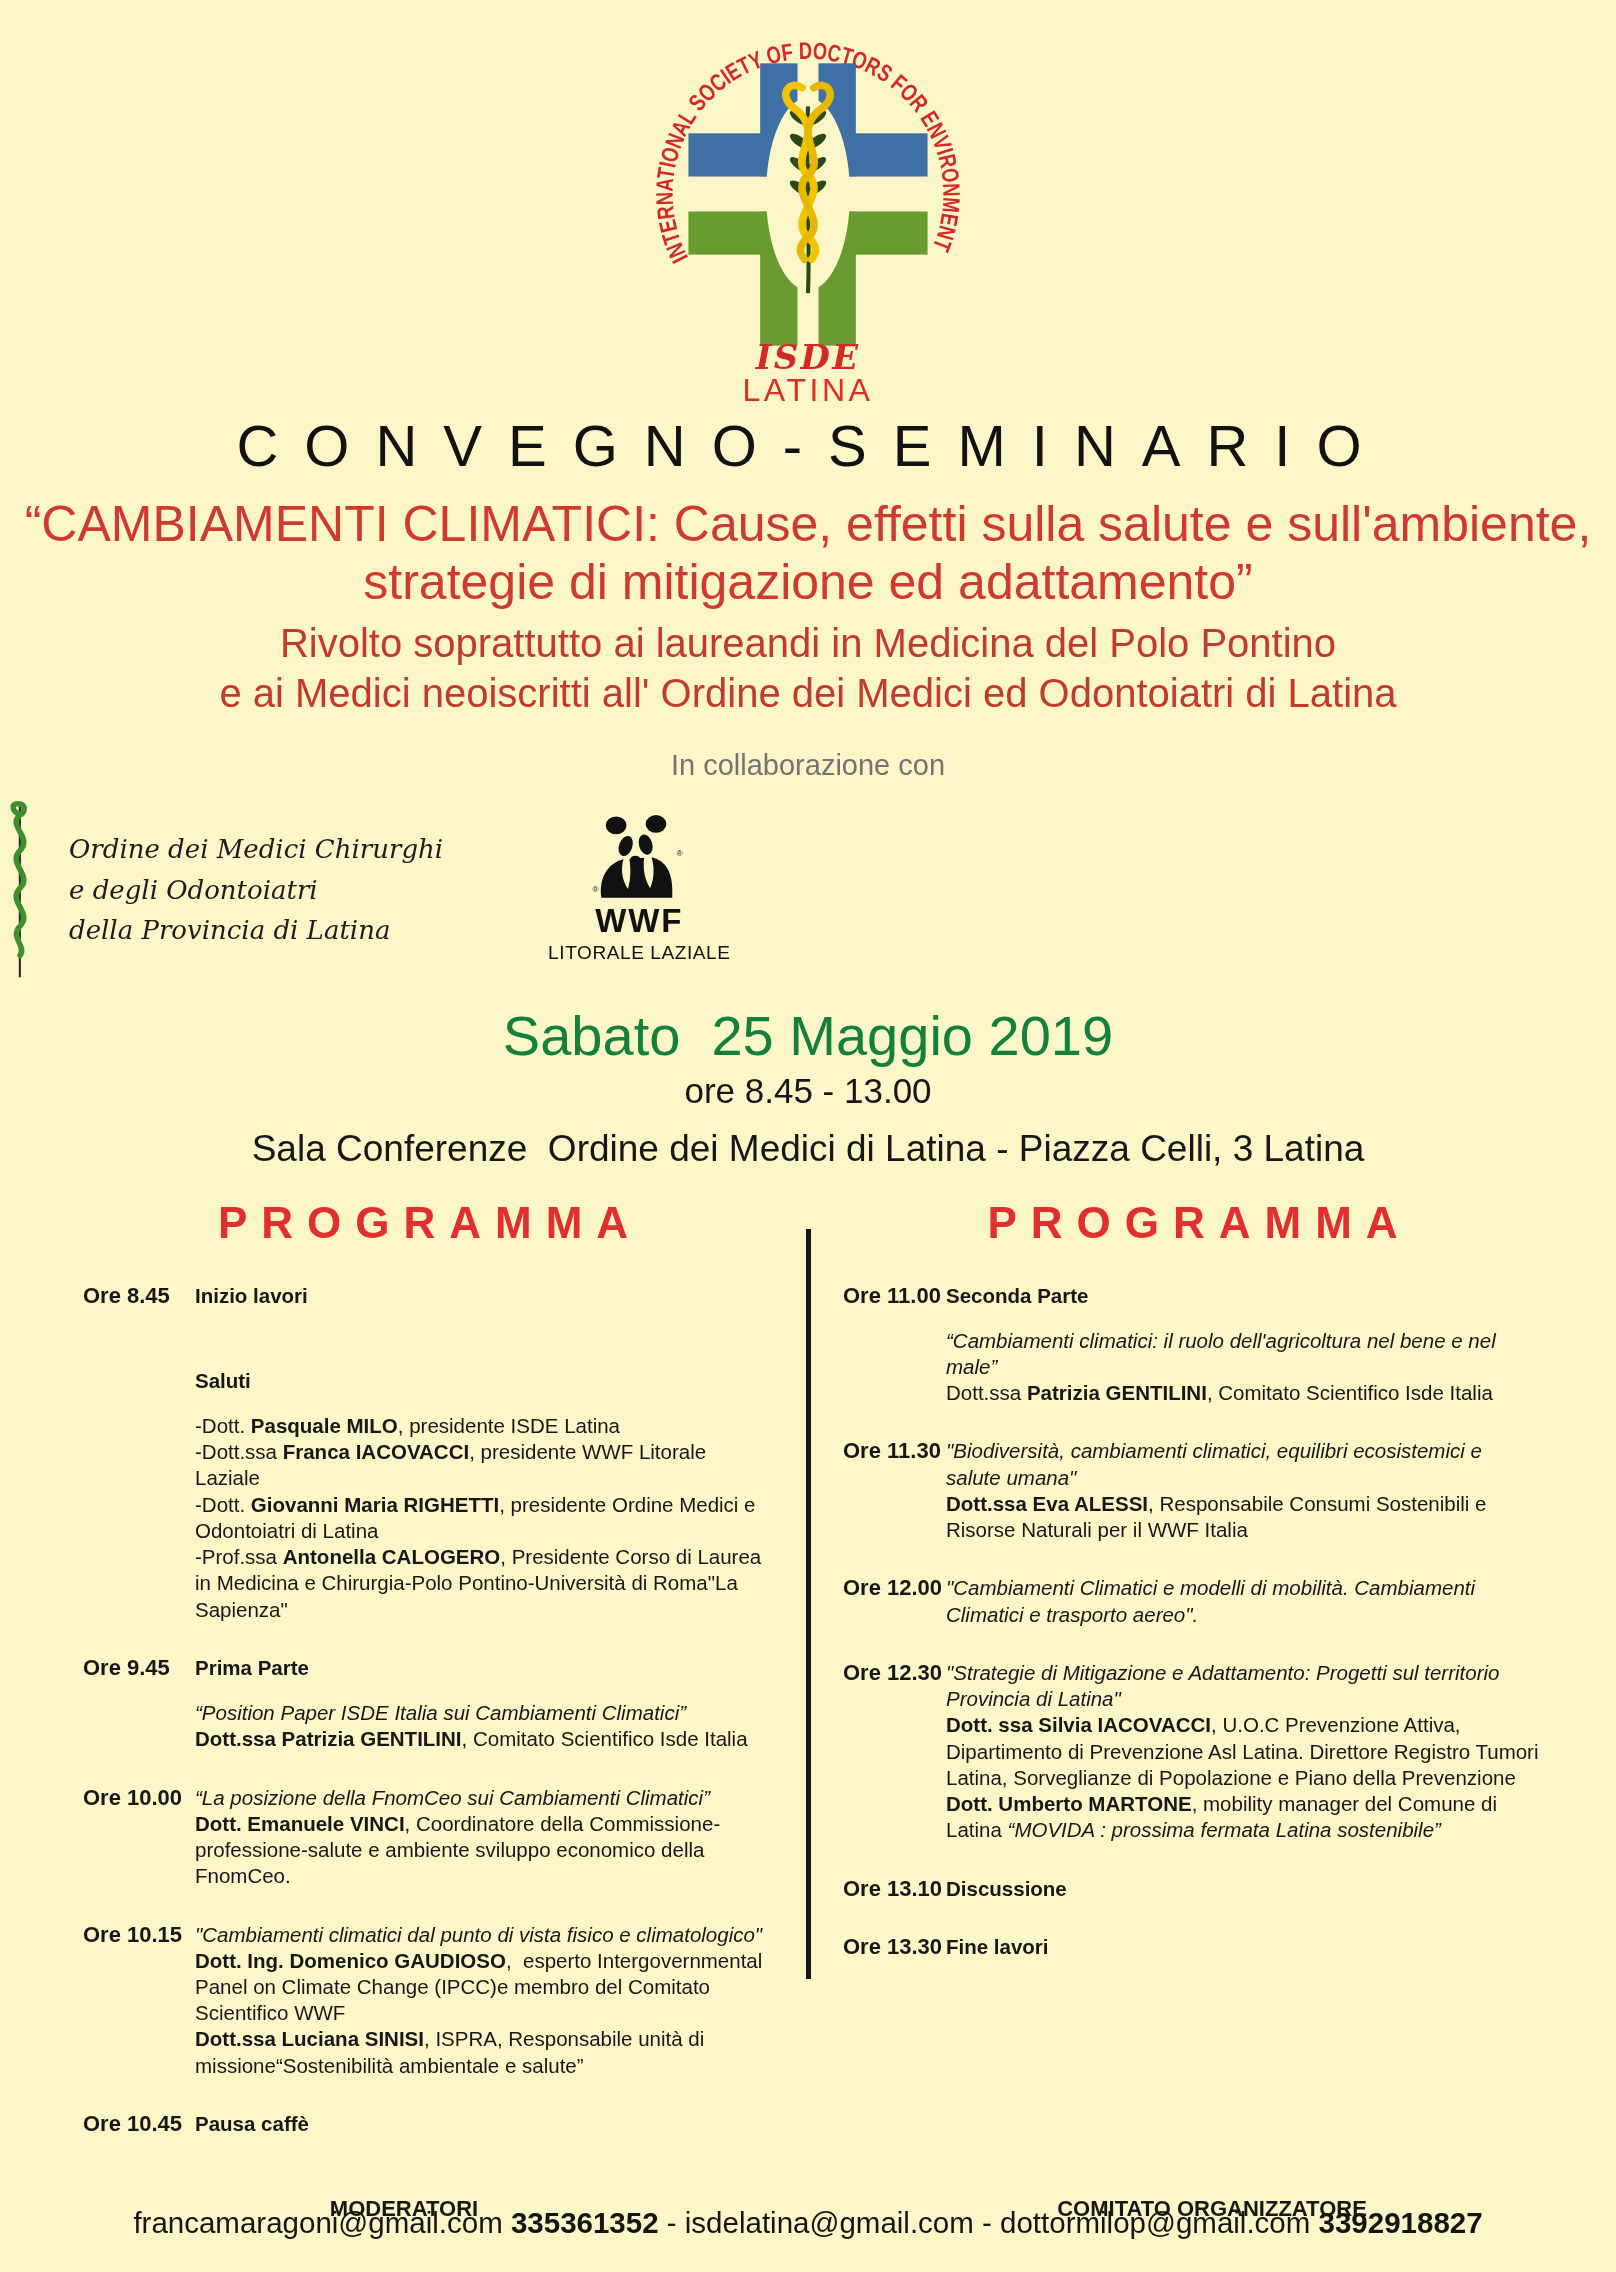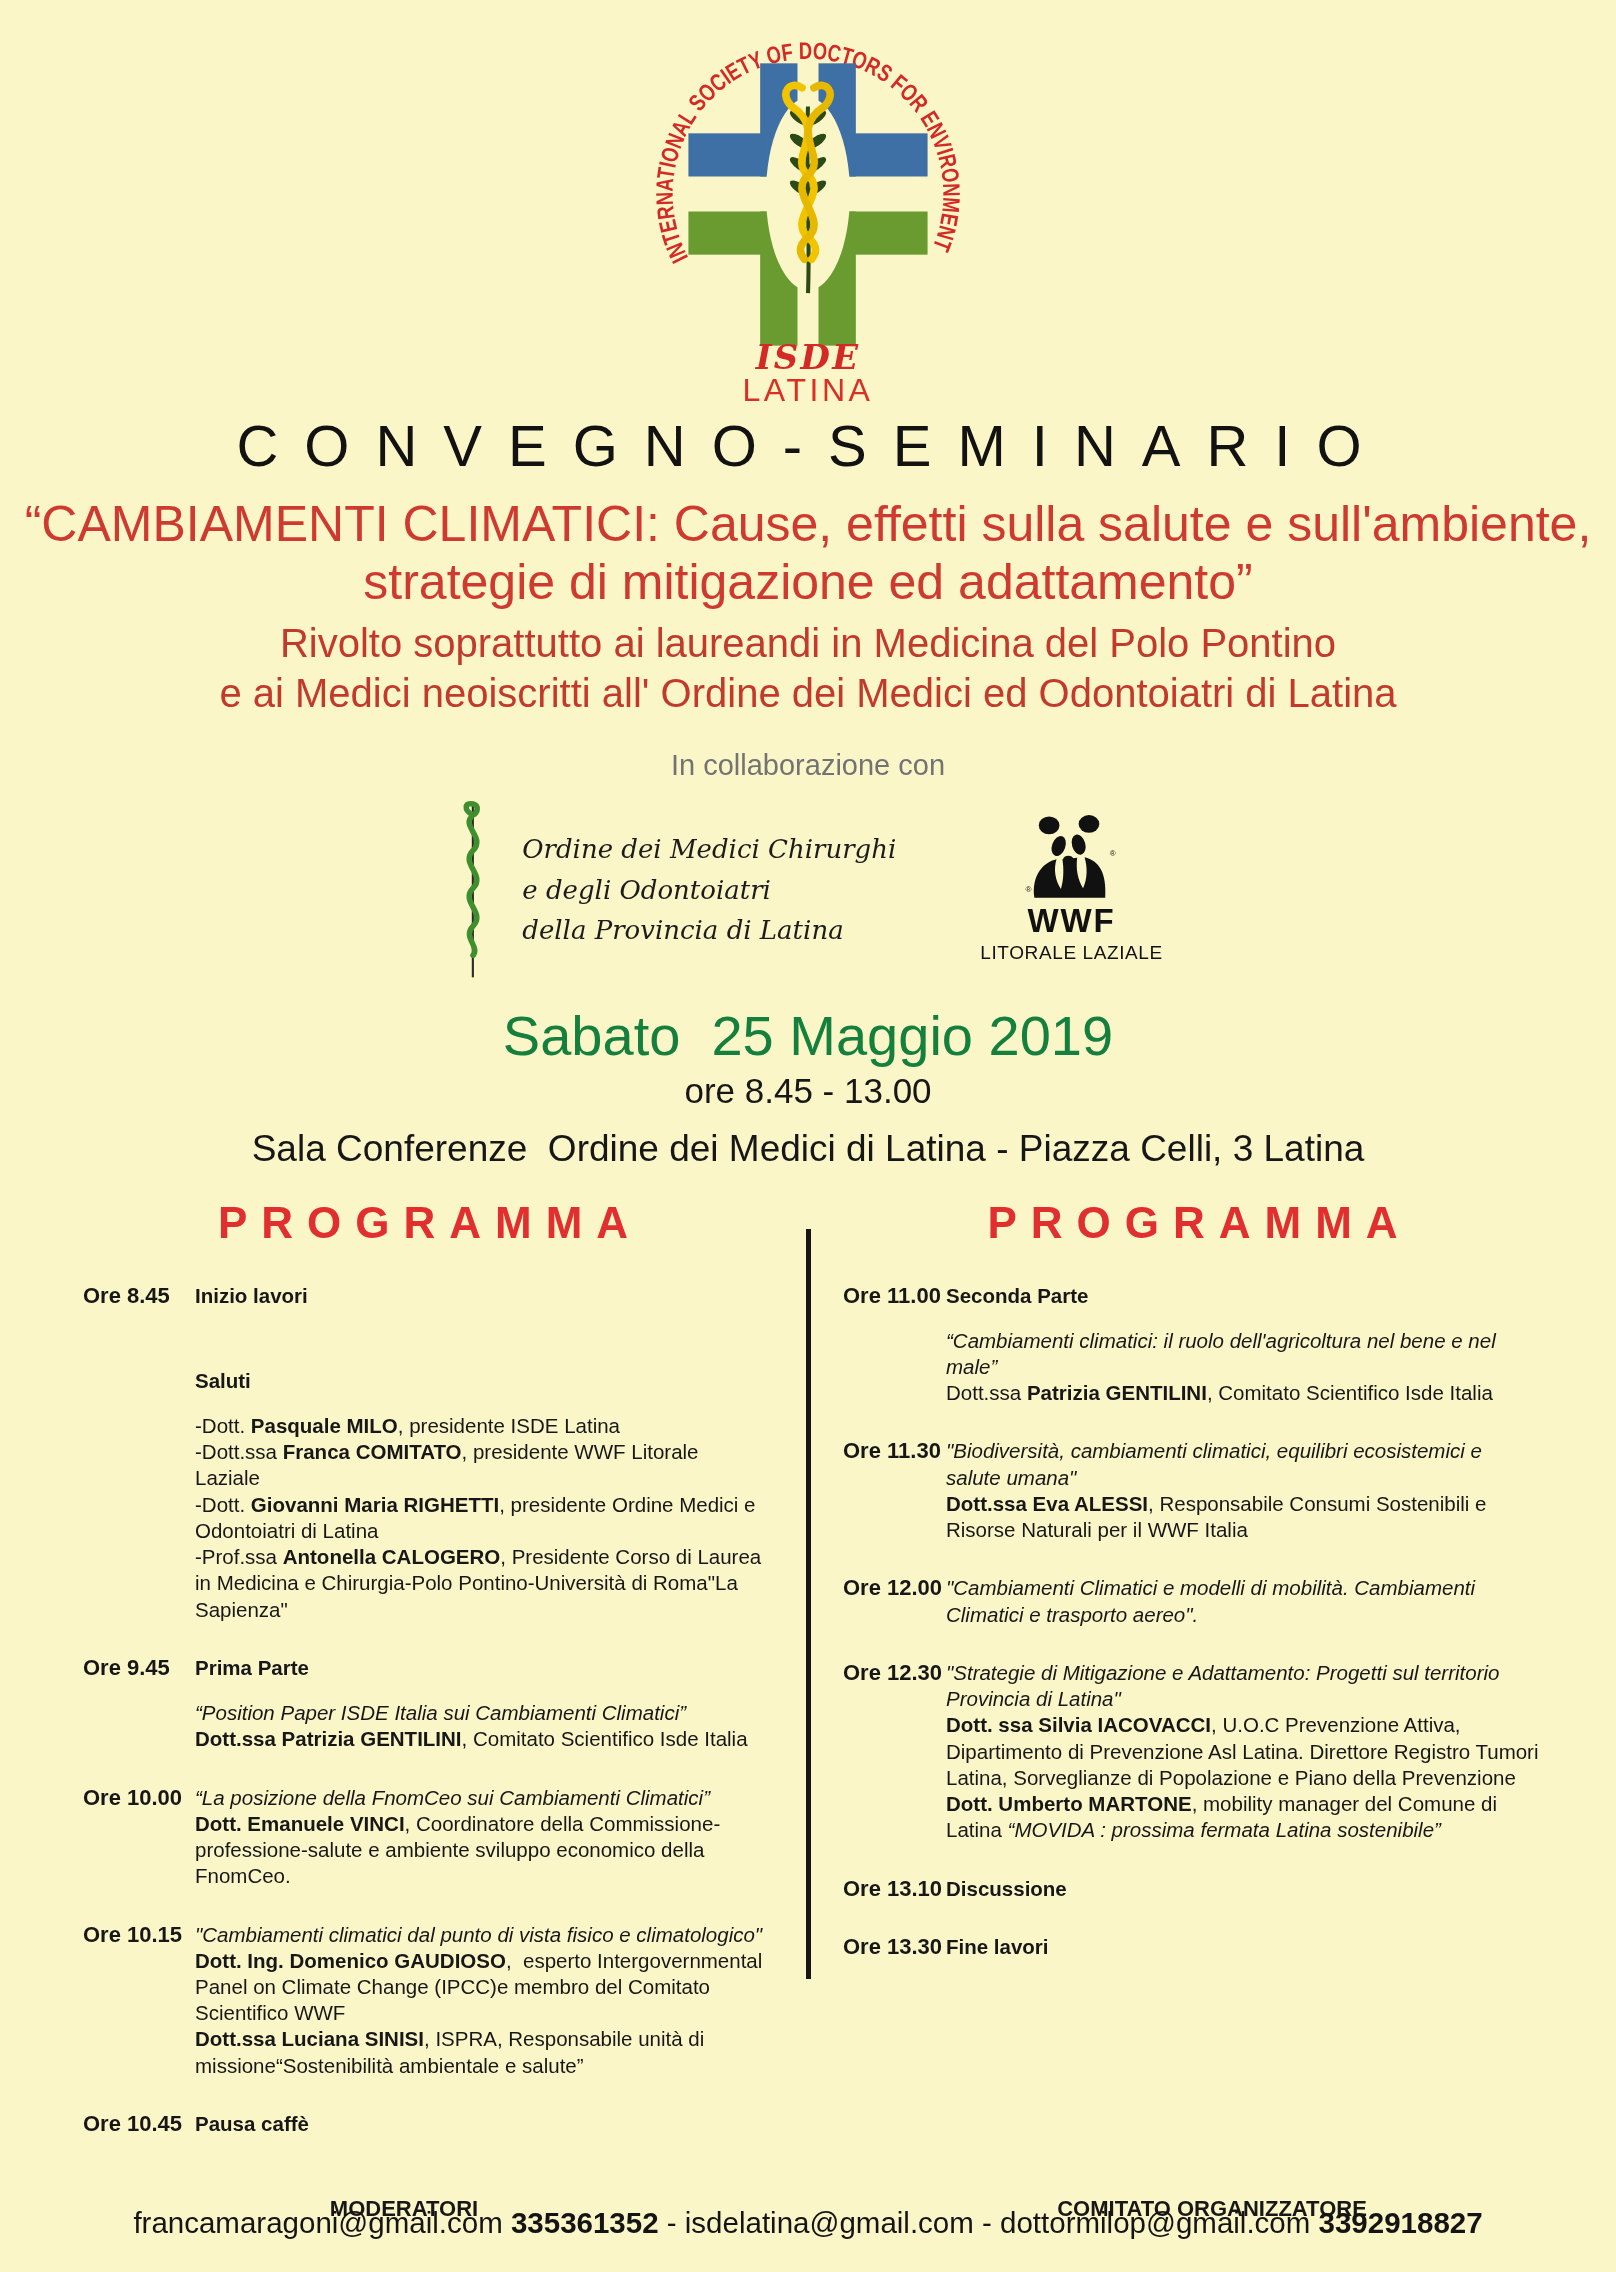--- a/index.html
+++ b/index.html
@@ -4,21 +4,21 @@
 <style>
   html,body{margin:0;padding:0;}
   .poster{position:relative;width:1616px;height:2273px;overflow:hidden;
     background:var(--c-background,#fbf6c8);color:#171717;
     font-family:"Liberation Sans",sans-serif;text-align:center;}
   .logo-svg{width:350px;height:auto;margin-top:19px;}
   .convegno{margin-top:2.6px;font-size:58px;font-weight:400;letter-spacing:26px;padding-left:8px;color:#121212;}
   .main-title{margin-top:16.7px;font-size:50px;line-height:1.16;color:var(--c-red-title,#cf3a30);}
   .subtitle{margin-top:6.4px;font-size:40px;line-height:1.25;color:var(--c-red-subtitle,#c23a2b);}
   .collab{margin-top:31px;font-size:29px;color:#737373;}
-  .partners{margin-top:16.7px;display:flex;justify-content:center;align-items:center;gap:84px;}
+  .partners{margin-top:16.7px;display:flex;justify-content:flex-start;align-items:center;gap:105px;}
   .ordine{display:flex;align-items:center;gap:29px;text-align:left;}
   .ordine-svg{width:40px;height:183px;}
   .ordine-text{font-family:"DejaVu Serif",serif;font-style:italic;font-size:26px;line-height:1.55;color:#1c1c1c;}
   .wwf{display:flex;flex-direction:column;align-items:center;}
   .panda-svg{width:96px;height:85px;}
   .wwf-name{margin-top:1.3px;font-size:33px;font-weight:700;letter-spacing:1.9px;color:#111;}
   .wwf-sub{margin-top:2.6px;font-size:19px;letter-spacing:0.6px;color:#111;}
   .date{margin-top:22px;font-size:56px;white-space:pre-wrap;color:#15803d;}
   .time{margin-top:2.6px;font-size:35px;}
   .venue{margin-top:16.7px;font-size:37px;white-space:pre-wrap;}
@@ -129,21 +129,21 @@
   <div class="programme">
     <div class="prog-col prog-left">
       <div class="prog-header">PROGRAMMA</div>
 
       <div class="prog-item">
         <div class="prog-time">Ore 8.45</div>
         <div class="prog-content">
           <p class="para"><span class="sb">Inizio lavori</span></p>
           <p class="para mt-xl"><span class="sb">Saluti</span></p>
           <p class="para mt-md"><span>-Dott. </span><span class="sb">Pasquale MILO</span><span>, presidente ISDE Latina</span></p>
-          <p class="para"><span>-Dott.ssa </span><span class="sb">Franca COMITATO</span><span>, presidente WWF Litorale Laziale</span></p>
+          <p class="para"><span>-Dott.ssa </span><span class="sb">Franca IACOVACCI</span><span>, presidente WWF Litorale Laziale</span></p>
           <p class="para"><span>-Dott. </span><span class="sb">Giovanni Maria RIGHETTI</span><span>, presidente Ordine Medici e Odontoiatri di Latina</span></p>
           <p class="para"><span>-Prof.ssa </span><span class="sb">Antonella CALOGERO</span><span>, Presidente Corso di Laurea in Medicina e Chirurgia-Polo Pontino-Università di Roma"La Sapienza"</span></p>
         </div>
       </div>
 
       <div class="prog-item">
         <div class="prog-time">Ore 9.45</div>
         <div class="prog-content">
           <p class="para"><span class="sb">Prima Parte</span></p>
           <p class="para mt-md"><span class="si">“Position Paper ISDE Italia sui Cambiamenti Climatici”</span></p>

